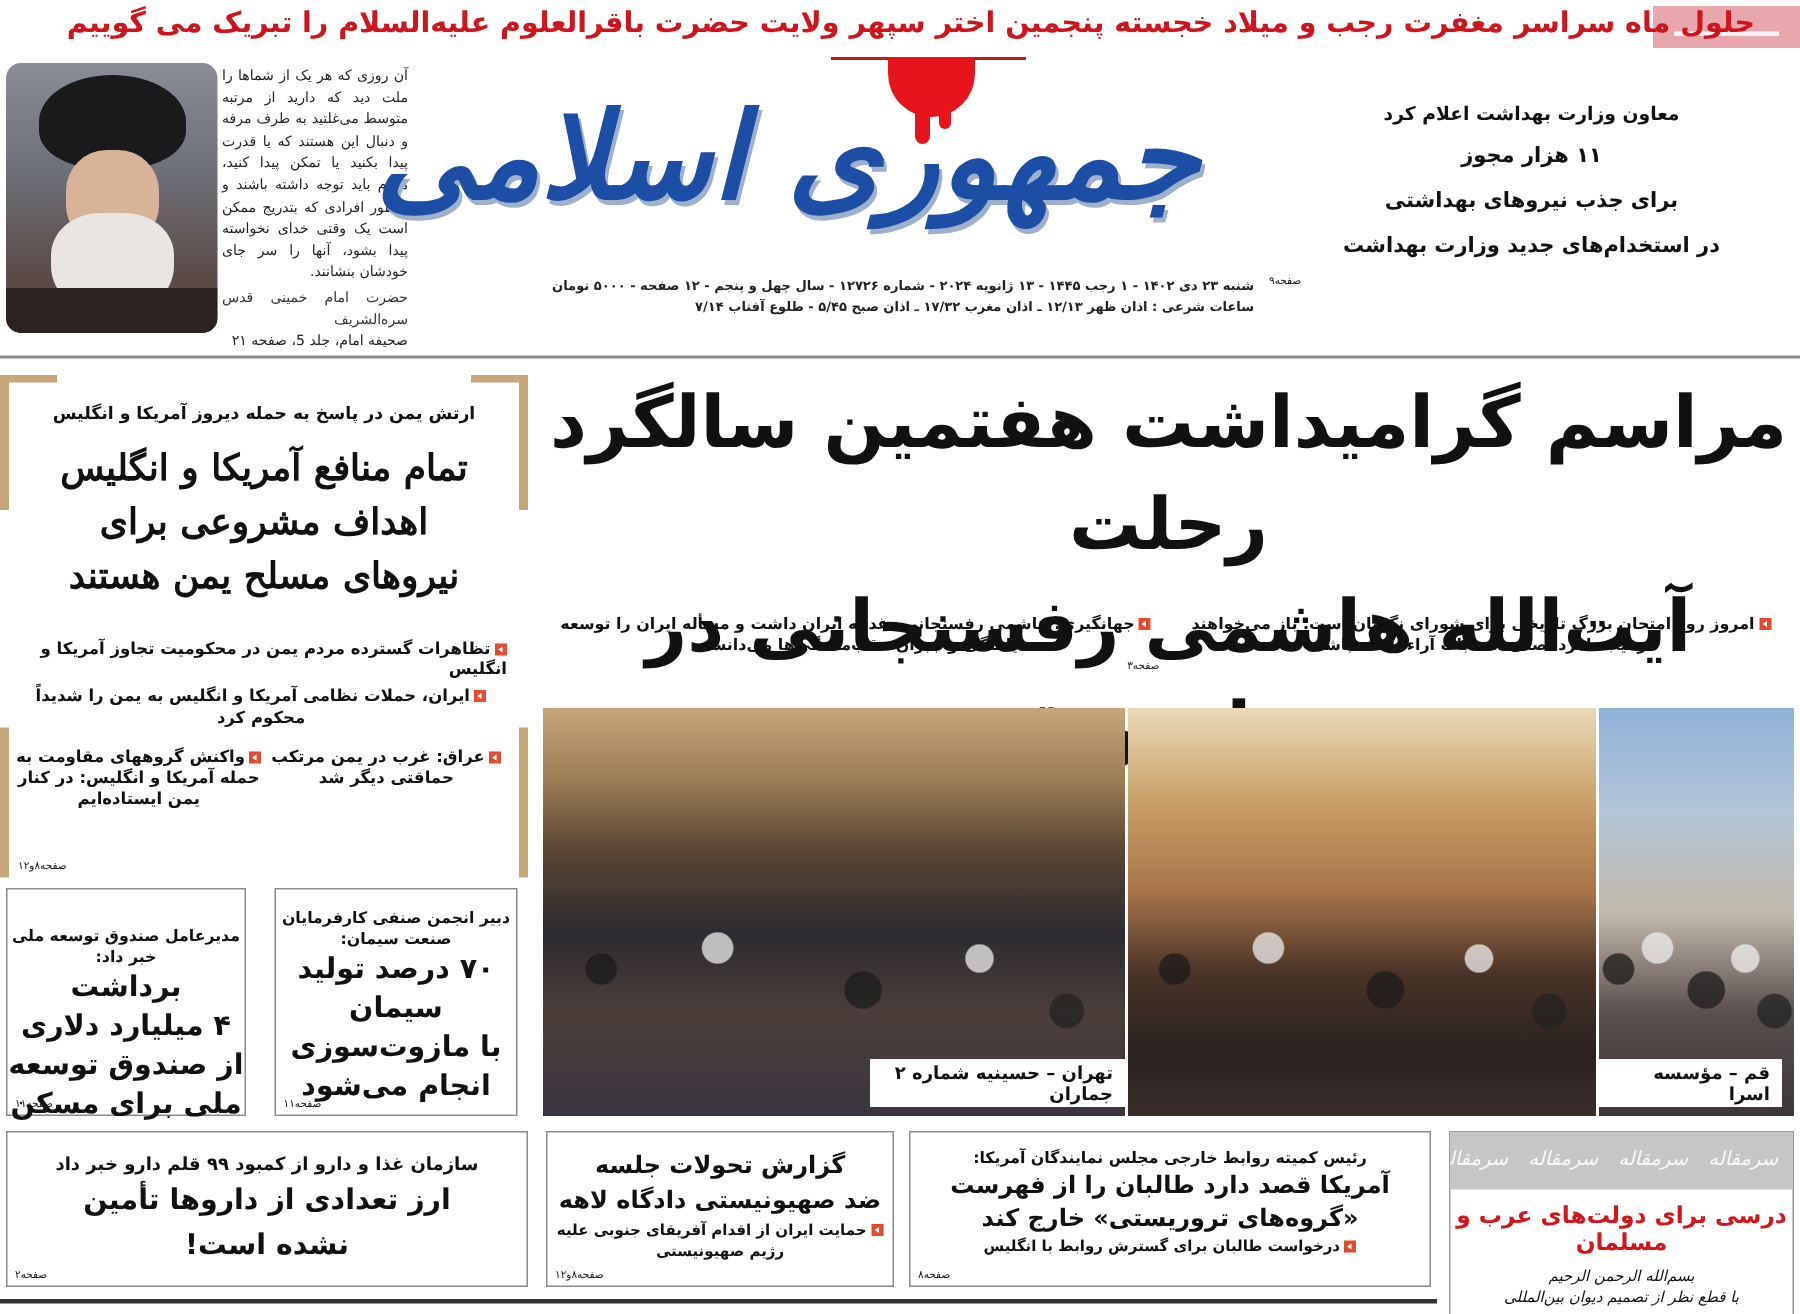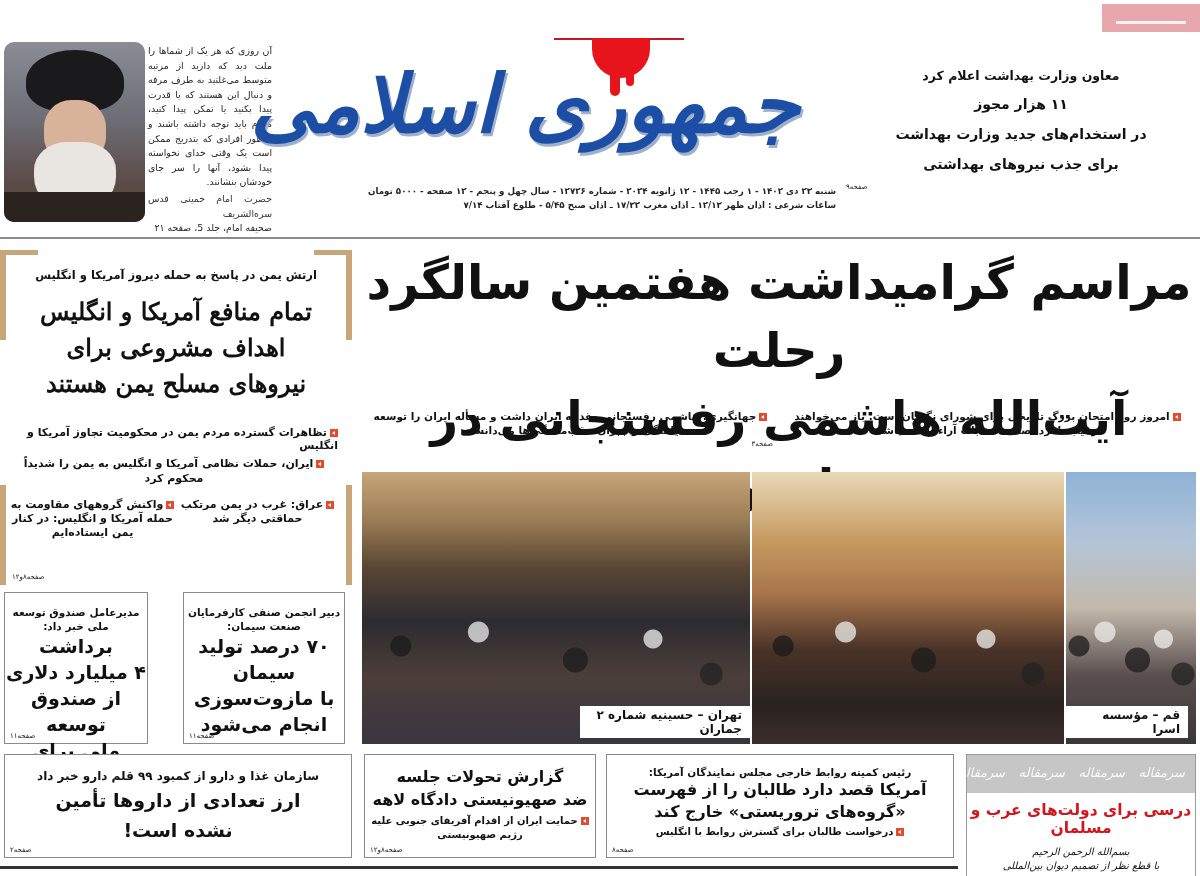--- a/index.html
+++ b/index.html
@@ -80,21 +80,21 @@
   .yemen-cols { position: absolute; top: 248px; left: 10px; right: 12px; display: flex; }
   .yemen-col { flex: 1; text-align: center; font-size: 11px; line-height: 14px; font-weight: bold; }
   .yemen-box .page { position: absolute; left: 12px; bottom: 4px; font-size: 7px; }
 
   
   .box { position: absolute; border: 1px solid #8a8a8a; background: #fff; }
   .box .kicker { font-size: 10.5px; line-height: 14px; text-align: center; font-weight: bold; }
   .box .hl { font-weight: bold; text-align: center; }
   .box .page { position: absolute; left: 5px; bottom: 3px; font-size: 7px; }
 
-  .box-fund { left: 4px; top: 592px; width: 144px; height: 152px; padding-top: 12px; }
+  .box-fund { left: 4px; top: 592px; width: 160px; height: 152px; padding-top: 24px; }
   .box-fund .hl { font-size: 19px; line-height: 26px; }
   .box-cement { left: 183px; top: 592px; width: 162px; height: 152px; padding-top: 12px; }
   .box-cement .hl { font-size: 19px; line-height: 26px; }
 
   .box-drugs { left: 4px; top: 754px; width: 348px; height: 104px; padding-top: 14px; }
   .box-drugs .kicker { font-size: 12px; }
   .box-drugs .hl { font-size: 19px; line-height: 26px; margin-top: 4px; }
 
   .box-hague { left: 364px; top: 754px; width: 232px; height: 104px; padding-top: 10px; }
   .box-hague .hl { font-size: 16px; line-height: 23px; }
@@ -113,20 +113,21 @@
   .editorial .title { font-size: 15.5px; font-weight: bold; color: #d5141c; text-align: center; margin-top: 8px; letter-spacing: -0.4px; }
   .editorial .body { font-size: 10px; line-height: 14px; text-align: center; margin-top: 8px; font-style: italic; }
 </style>
 </head>
 <body>
 
 <div class="abs top-banner">
   <div class="tab">
       <div class="ln"></div>
     </div>
+  <div class="text">حلول ماه سراسر مغفرت رجب و میلاد خجسته پنجمین اختر سپهر ولایت حضرت باقرالعلوم علیه‌السلام را تبریک می گوییم</div>
 </div>
 
 <div class="abs portrait">
   <div class="turban"></div>
     <div class="face"></div>
     <div class="beard"></div>
     <div class="robe"></div>
 </div>
 <div class="abs quote">
   <div>آن روزی که هر یک از شماها را ملت دید که دارید از مرتبه متوسط می‌غلتید به طرف مرفه و دنبال این هستند که یا قدرت پیدا بکنید یا تمکن پیدا کنید، مردم باید توجه داشته باشند و اینطور افرادی که بتدریج ممکن است یک وقتی خدای نخواسته پیدا بشود، آنها را سر جای خودشان بنشانند.</div>
@@ -143,22 +144,22 @@
   <div class="logo-text">جمهوری اسلامی</div>
 </div>
 <div class="abs dateline">
   <div>شنبه ۲۳ دی ۱۴۰۲ - ۱ رجب ۱۴۴۵ - ۱۳ ژانویه ۲۰۲۴ - شماره ۱۲۷۲۶ - سال چهل و پنجم - ۱۲ صفحه - ۵۰۰۰ تومان</div>
   <div>ساعات شرعی : اذان ظهر ۱۲/۱۳ ـ اذان مغرب ۱۷/۳۲ ـ اذان صبح ۵/۴۵ - طلوع آفتاب ۷/۱۴</div>
 </div>
 
 <div class="abs right-news">
   <div class="kicker">معاون وزارت بهداشت اعلام کرد</div>
   <div class="hl">۱۱ هزار مجوز</div>
+  <div class="hl">برای جذب نیروهای بهداشتی</div>
   <div class="hl">در استخدام‌های جدید وزارت بهداشت</div>
-  <div class="hl">برای جذب نیروهای بهداشتی</div>
   <div class="page">صفحه۹</div>
 </div>
 
 <div class="abs rule-top"></div>
 
 <div class="abs main-headline">
   <div>مراسم گرامیداشت هفتمین سالگرد رحلت</div>
   <div>آیت‌الله هاشمی رفسنجانی در تهران و قم</div>
 </div>
 

